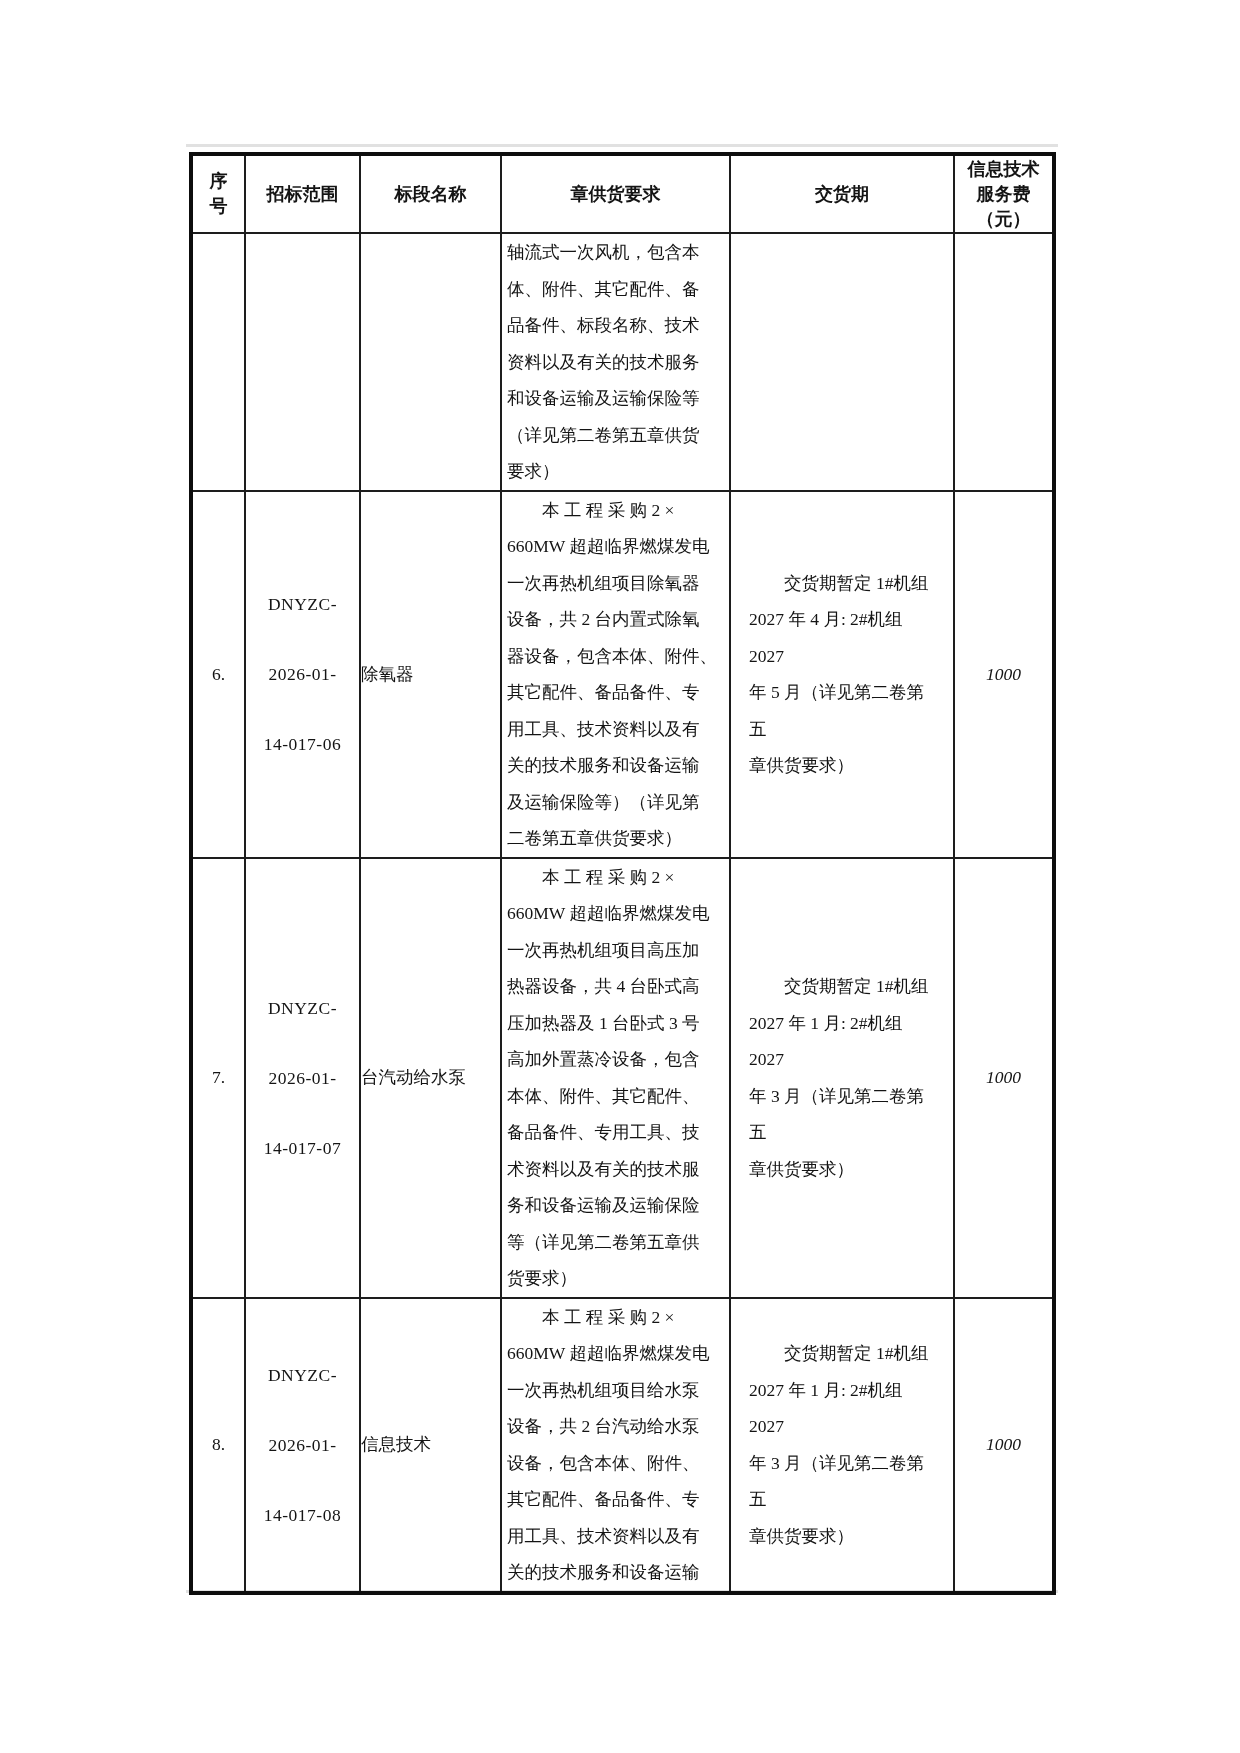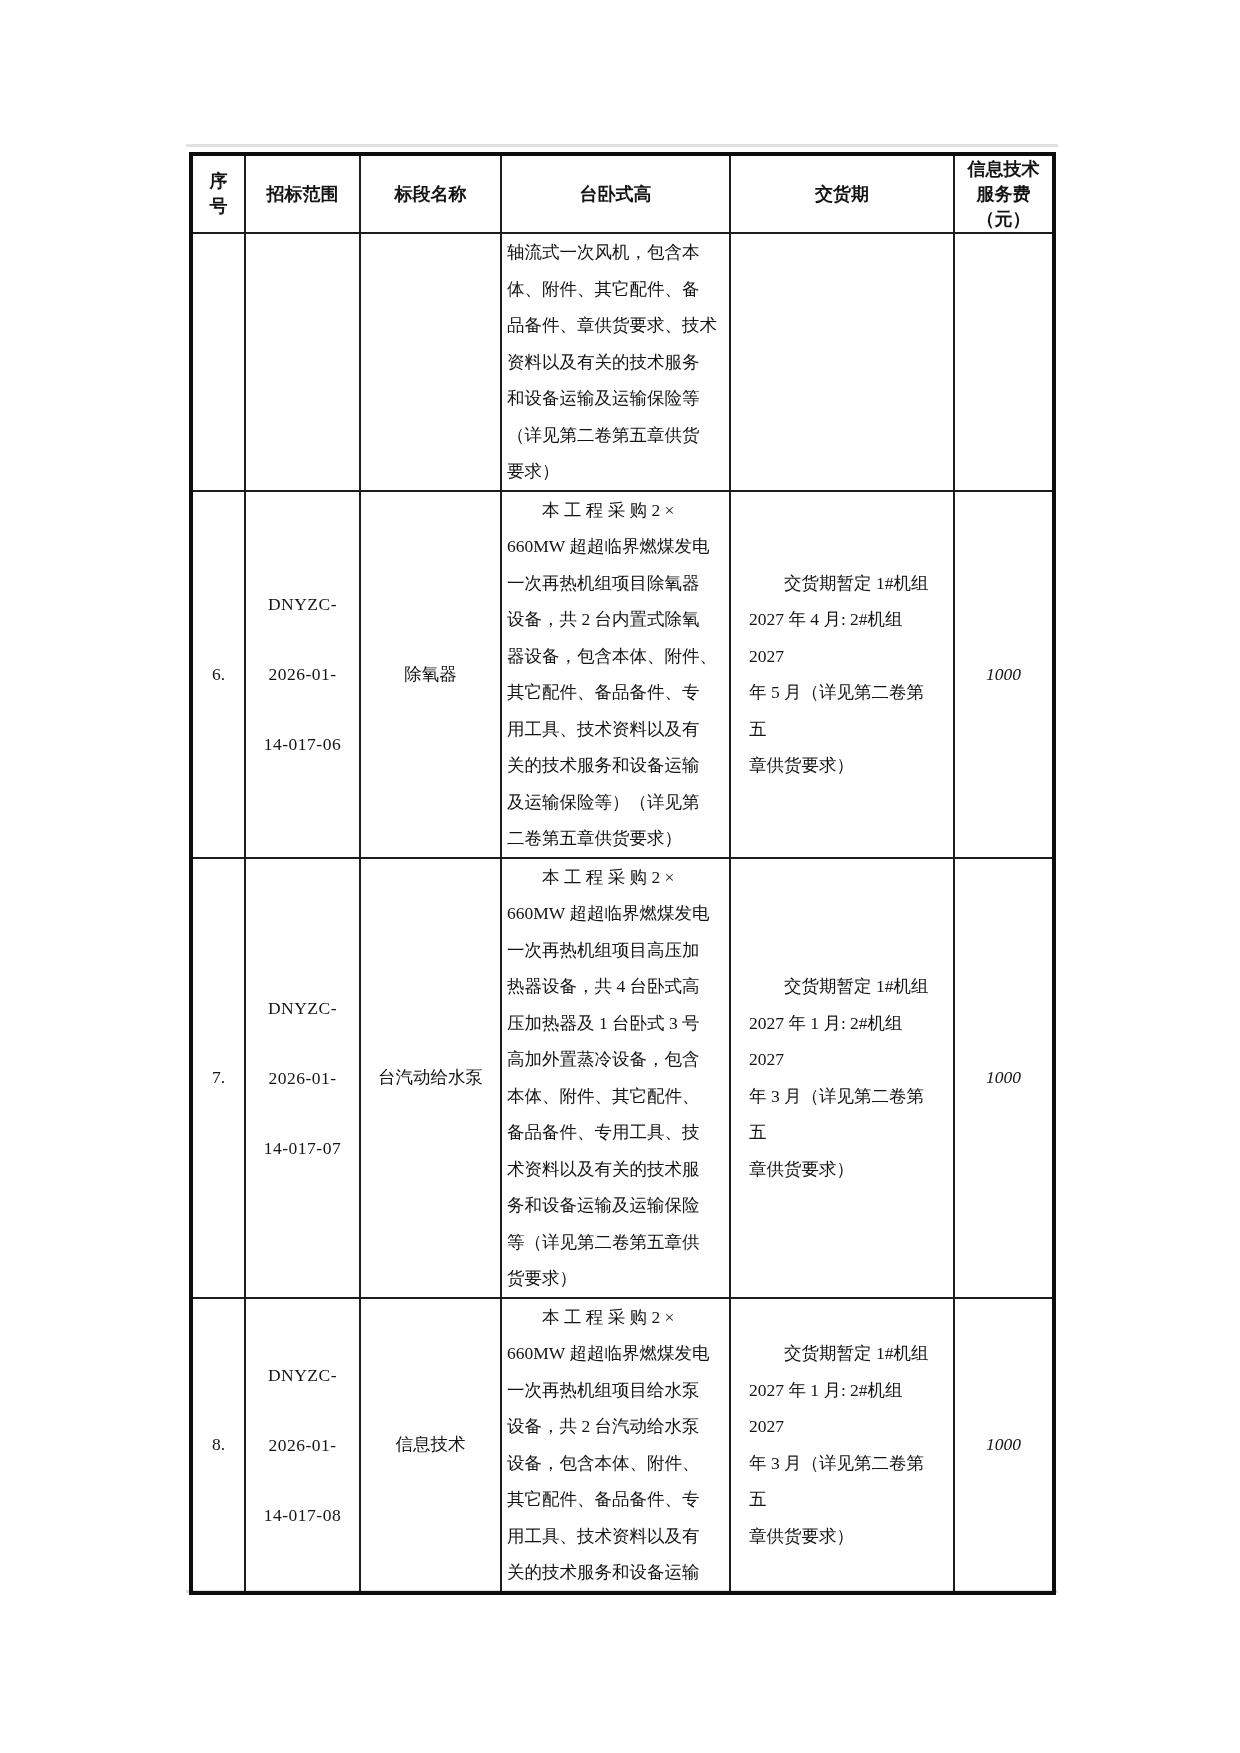--- a/index.html
+++ b/index.html
@@ -49,21 +49,21 @@
     text-align:center;
     height:76px;
   }
   .tr-r5 { height:255px; }
   .tr-r6 { height:366px; }
   .tr-r7 { height:439px; }
   .tr-r8 { height:295px; }
 
   td.cell-no   { text-align:center; }
   td.cell-code { text-align:center; line-height:70px; letter-spacing:.5px;margin-left:13px; }
-  td.cell-name { text-align:center; }
+  td.cell-name { text-align:left; }
   td.cell-scope {
     text-align:left;
     padding:0 5px;
   }
   td.cell-deliv {
     text-align:left;
     padding:0 18px;
   }
   td.cell-fee  { text-align:center;font-style:italic; }
 </style>
@@ -82,35 +82,35 @@
       <col class="c-scope">
         <col class="c-deliv">
         <col class="c-fee">
     </colgroup>
     <thead>
       <tr>
         <th>序
 号</th>
         <th>招标范围</th>
         <th>标段名称</th>
-        <th>台卧式高</th>
+        <th>章供货要求</th>
         <th>交货期</th>
         <th>信息技术
 服务费
 （元）</th>
       </tr>
     </thead>
     <tbody>
       <tr class="tr-r5">
         <td class="cell-no"></td>
         <td class="cell-code"></td>
         <td class="cell-name"></td>
         <td class="cell-scope">轴流式一次风机，包含本
 体、附件、其它配件、备
-品备件、章供货要求、技术
+品备件、标段名称、技术
 资料以及有关的技术服务
 和设备运输及运输保险等
 （详见第二卷第五章供货
 要求）</td>
         <td class="cell-deliv"></td>
         <td class="cell-fee"></td>
       </tr>
       <tr class="tr-r6">
         <td class="cell-no">6.</td>
         <td class="cell-code">DNYZC-

